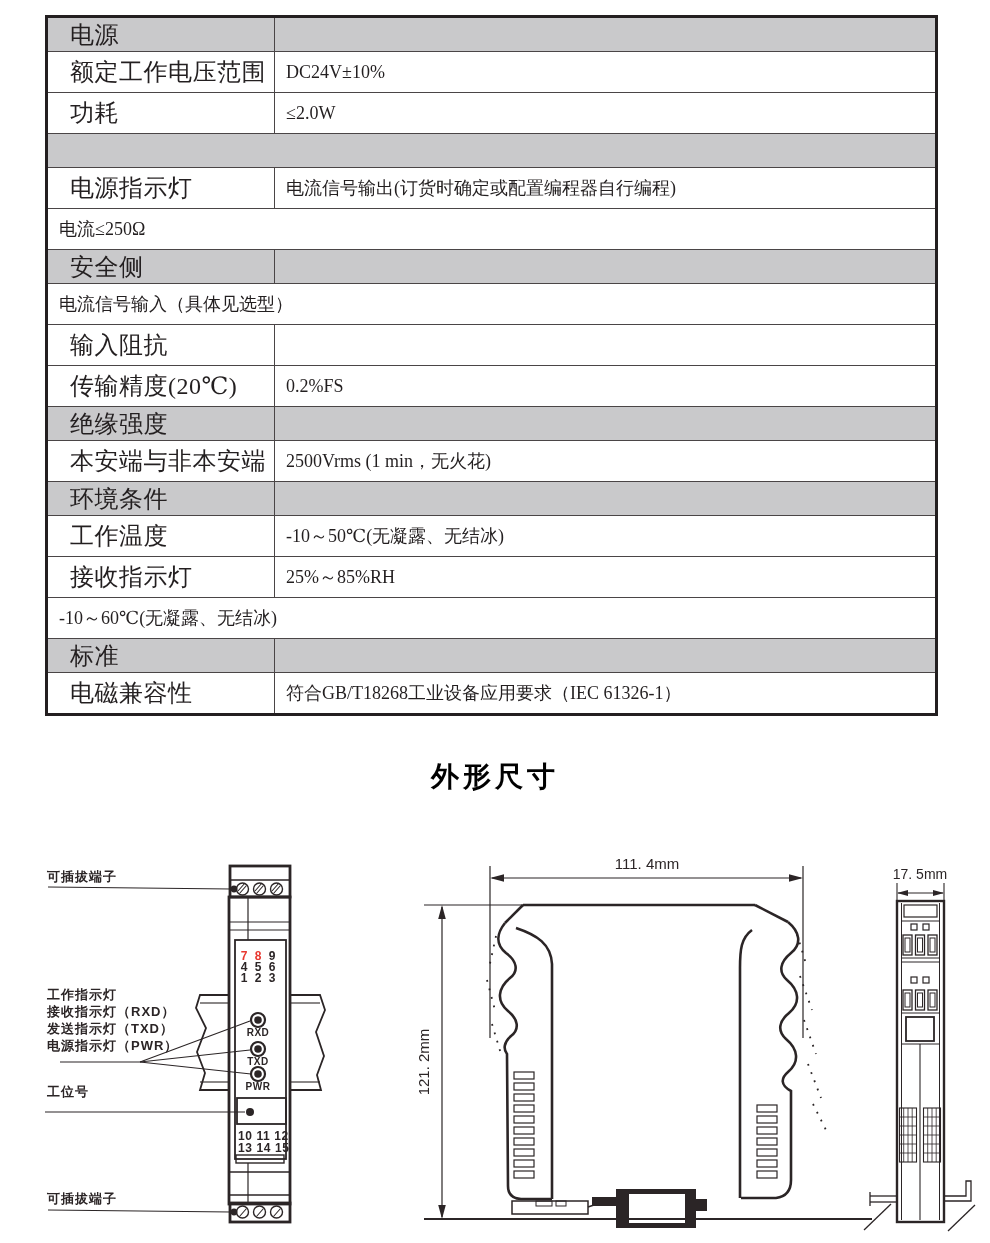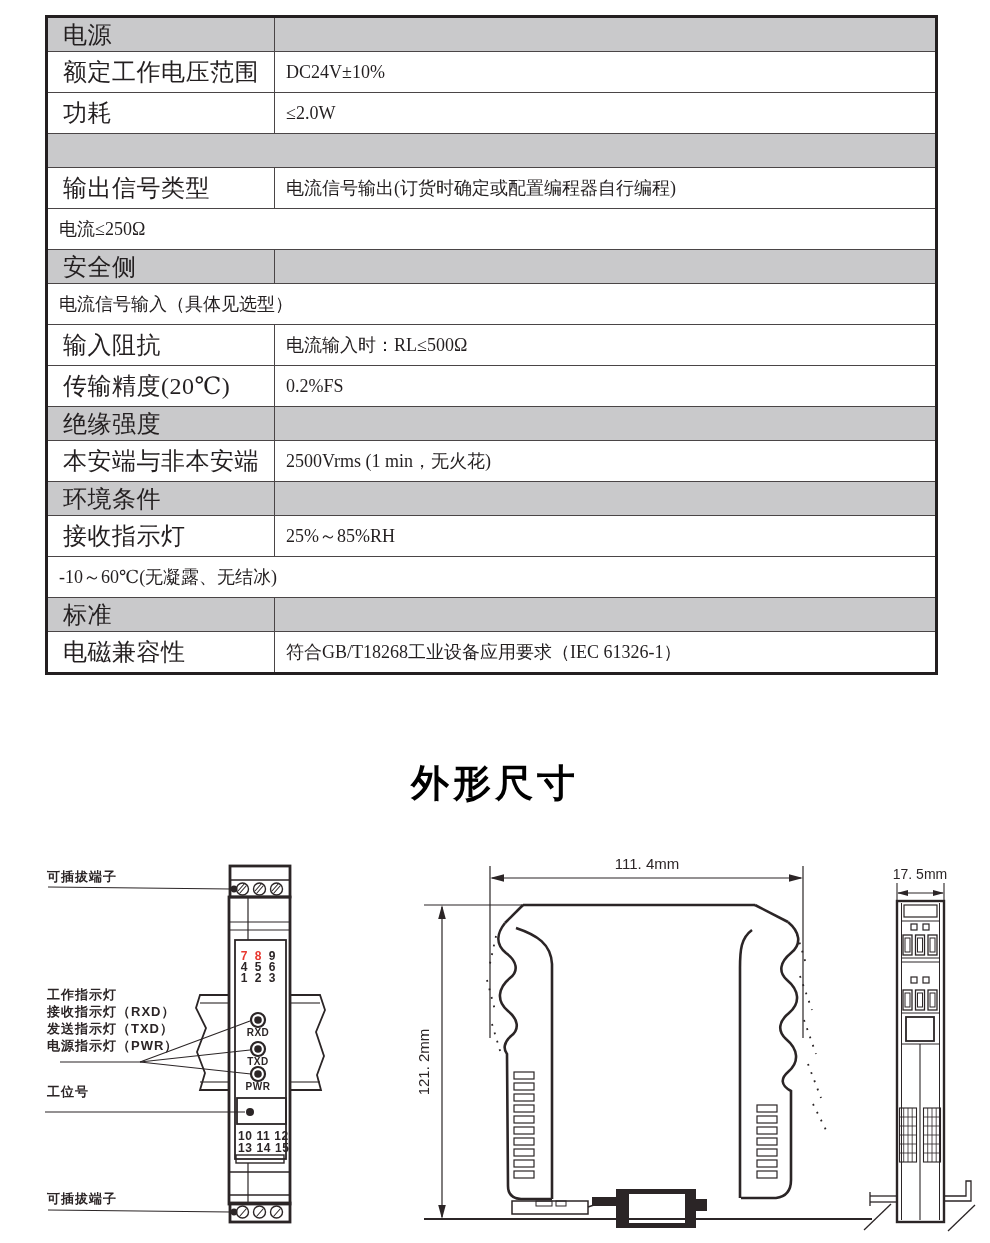--- a/index.html
+++ b/index.html
@@ -7,29 +7,29 @@
        font-family:"Liberation Serif","DejaVu Serif",serif;color:#231f20;}
 
   
   .spec-table{position:absolute;left:45px;top:15px;width:893px;
               border:3px solid #231f20;background:#fff;box-sizing:border-box;}
   .trow{display:flex;align-items:stretch;border-top:1px solid #4a4546;}
   .trow:first-child{border-top:none;}
   .trow.data{height:40px;background:#ffffff;}
   .trow.section{height:33px;background:#c9c9cb;}
   .cell-label{width:227px;flex:0 0 227px;border-right:1px solid #4a4546;
-              display:flex;align-items:center;padding-left:15px;
+              display:flex;align-items:center;padding-left:22px;
               font-size:24px;letter-spacing:.5px;box-sizing:border-box;}
   .cell-value{flex:1;display:flex;align-items:center;padding-left:11px;
               font-size:18px;box-sizing:border-box;}
 
   
   .outline-title{position:absolute;left:0;right:0;top:758px;text-align:center;
                  font-family:"Liberation Sans","DejaVu Sans",sans-serif;
-                 font-weight:bold;font-size:38px;letter-spacing:4px;color:#000;}
+                 font-weight:bold;font-size:28px;letter-spacing:4px;color:#000;}
 
   
   .drawings{position:absolute;left:0;top:0;width:990px;height:1243px;}
   svg text{font-family:"Liberation Sans","DejaVu Sans",sans-serif;fill:#2b2526;}
   .lbl{font-size:13px;font-weight:bold;letter-spacing:1px;}
   .num{font-size:12px;font-weight:bold;}
   .num.red{fill:#e8372f;}
   .led-lbl{font-size:10px;font-weight:bold;letter-spacing:.5px;}
   .dim{font-size:15px;}
   .dim-sm{font-size:14px;}
@@ -66,21 +66,21 @@
         <span>≤2.0W</span>
       </div>
     </div>
   <div class="trow section">
       <div class="cell-value">
         <span></span>
       </div>
     </div>
   <div class="trow data">
       <div class="cell-label">
-        <span>输出信号类型</span>
+        <span>电源指示灯</span>
       </div>
       <div class="cell-value">
         <span>电流信号输出(订货时确定或配置编程器自行编程)</span>
       </div>
     </div>
   <div class="trow data">
       <div class="cell-value">
         <span>电流≤250Ω</span>
       </div>
     </div>
@@ -94,23 +94,20 @@
     </div>
   <div class="trow data">
       <div class="cell-value">
         <span>电流信号输入（具体见选型）</span>
       </div>
     </div>
   <div class="trow data">
       <div class="cell-label">
         <span>输入阻抗</span>
       </div>
-      <div class="cell-value">
-        <span>电流输入时：RL≤500Ω</span>
-      </div>
     </div>
   <div class="trow data">
       <div class="cell-label">
         <span>传输精度(20℃)</span>
       </div>
       <div class="cell-value">
         <span>0.2%FS</span>
       </div>
     </div>
   <div class="trow section">
@@ -128,20 +125,28 @@
       <div class="cell-value">
         <span>2500Vrms (1 min，无火花)</span>
       </div>
     </div>
   <div class="trow section">
       <div class="cell-label">
         <span>环境条件</span>
       </div>
       <div class="cell-value">
         <span></span>
+      </div>
+    </div>
+  <div class="trow data">
+      <div class="cell-label">
+        <span>工作温度</span>
+      </div>
+      <div class="cell-value">
+        <span>-10～50℃(无凝露、无结冰)</span>
       </div>
     </div>
   <div class="trow data">
       <div class="cell-label">
         <span>接收指示灯</span>
       </div>
       <div class="cell-value">
         <span>25%～85%RH</span>
       </div>
     </div>

